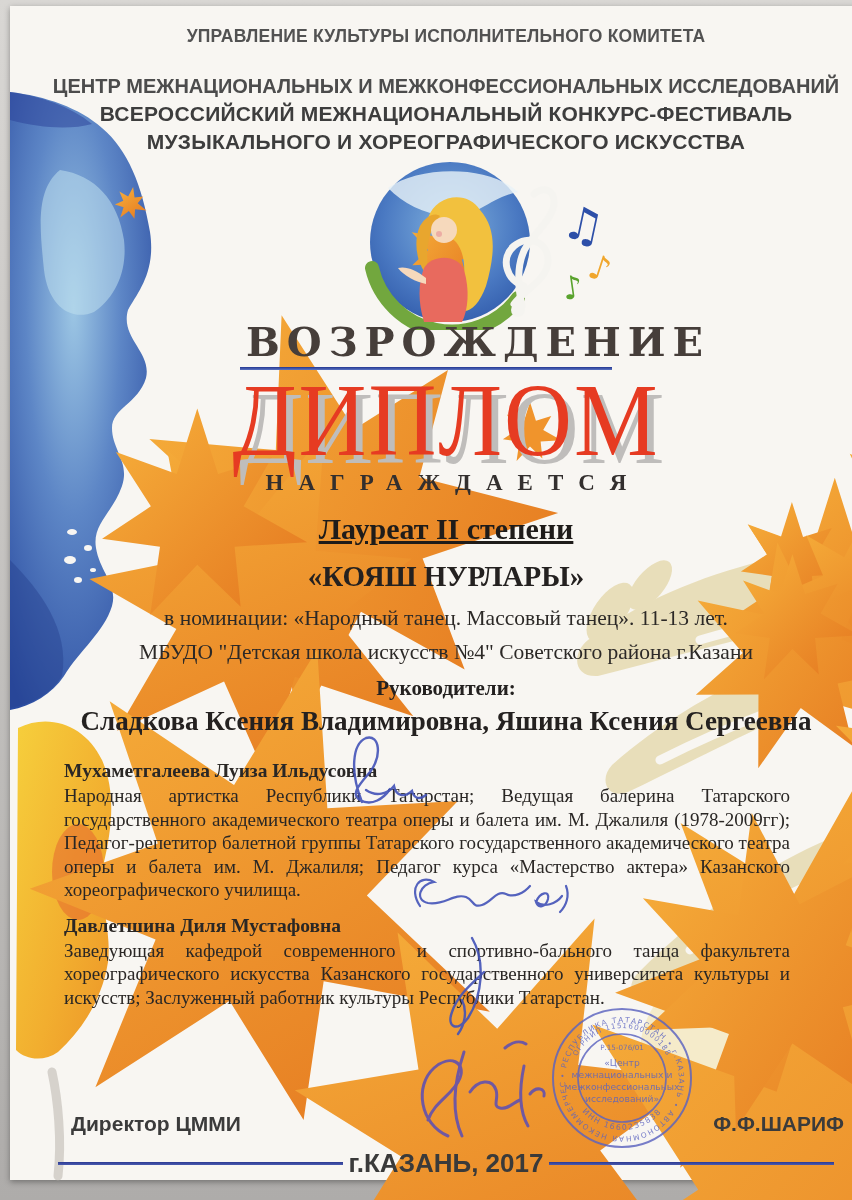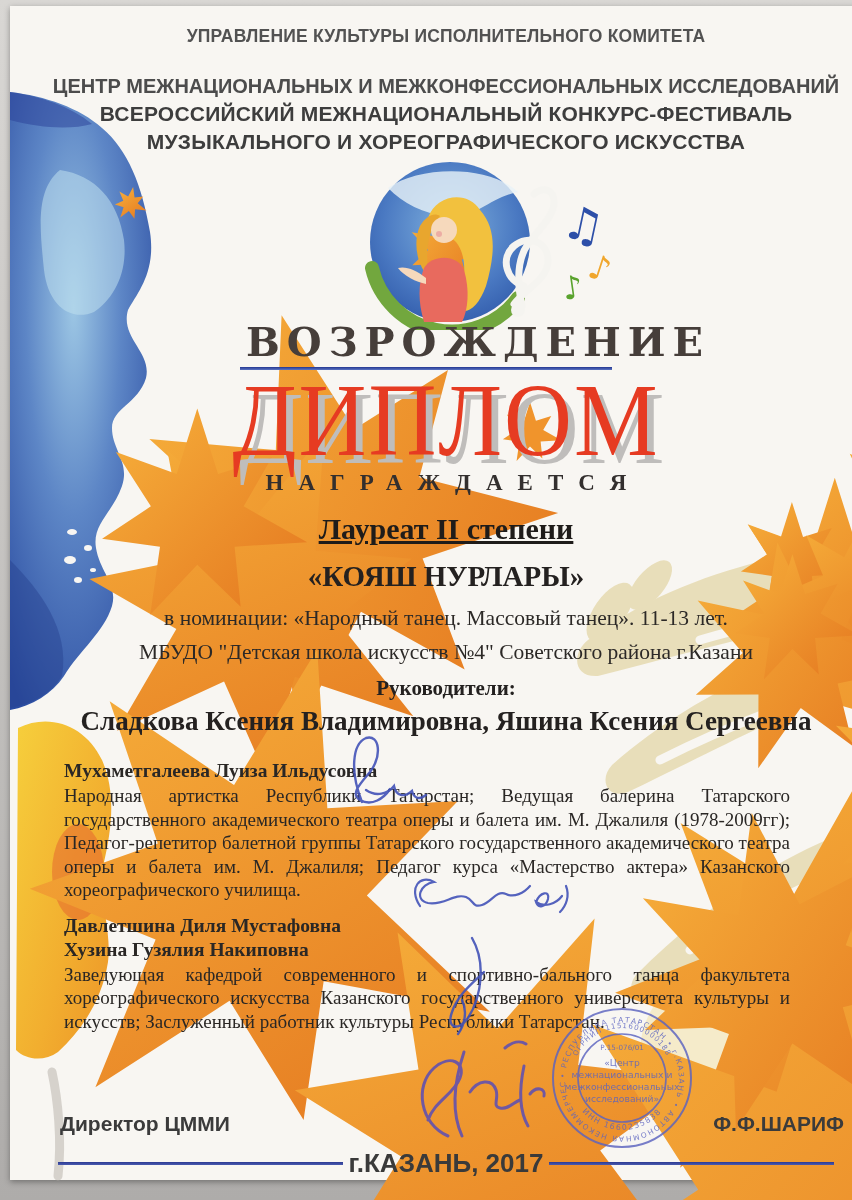--- a/index.html
+++ b/index.html
@@ -16,21 +16,21 @@
   .brand-line{position:absolute;left:240px;top:367px;width:372px;height:3px;background:linear-gradient(#24368f,#5b74c4);}
   .diploma{font-family:"Liberation Serif",serif;font-size:97px;line-height:1;font-weight:400;color:#e63b22;letter-spacing:2px;text-shadow:7px 7px 0 #bfbdbb;transform:scale(.97,1.08);transform-origin:center top;}
   .awarded{font-family:"Liberation Serif",serif;font-size:23px;font-weight:700;color:#332f2e;letter-spacing:15px;text-indent:15px;text-align:center;}
   .laureate{font-family:"Liberation Serif",serif;font-size:30px;font-weight:700;color:#1f1c1a;text-decoration:underline;}
   .collective{font-family:"Liberation Serif",serif;font-size:29px;font-weight:700;color:#242120;}
   .serifline{font-family:Liberation Serif, serif;font-size:21.5px;color:#2c2927;}
   .boldserif{font-family:"Liberation Serif",serif;font-size:21px;font-weight:700;color:#242120;}
   .jury{position:absolute;left:64px;top:760px;width:726px;font-family:"Liberation Serif",serif;color:#2a2725;}
   .jury .name{font-size:19.5px;font-weight:700;margin:0 0 2px 0;}
   .jury .bio{font-size:19px;line-height:23.5px;text-align:justify;margin:0 0 13px 0;}
-  .dir-label{position:absolute;left:60px;top:1112px;font-size:21px;font-weight:800;color:#3b3b3b;margin:0;}
+  .dir-label{position:absolute;left:71px;top:1112px;font-size:21px;font-weight:800;color:#3b3b3b;margin:0;}
   .dir-name{position:absolute;right:48px;top:1112px;font-size:21px;font-weight:800;color:#3b3b3b;margin:0;}
   .cityrow{position:absolute;left:58px;right:58px;top:1148px;display:flex;align-items:center;gap:6px;}
   .cityrow .rule{flex:1;height:3px;background:linear-gradient(#2c3a92,#4a5bb0);}
   .cityrow .city{font-size:26px;font-weight:800;color:#3a3a3a;white-space:nowrap;}
 </style>
 </head>
 <body>
 
 <div class="page">
   <div class="paper"></div>
@@ -174,21 +174,20 @@
 
     <div class="jury">
       <div>
         <p class="name">Мухаметгалеева Луиза Ильдусовна</p>
         <p class="bio">Народная артистка Республики Татарстан; Ведущая балерина Татарского государственного академического театра оперы и балета им. М. Джалиля (1978-2009гг); Педагог-репетитор балетной группы Татарского государственного академического театра оперы и балета им. М. Джалиля; Педагог курса «Мастерство актера» Казанского хореографического училища.</p>
       </div>
       <div>
         <p class="name">Давлетшина Диля Мустафовна</p>
       </div>
       <div>
-        <p class="name">Хузина Гузялия Накиповна</p>
         <p class="bio">Заведующая кафедрой современного и спортивно-бального танца факультета хореографического искусства Казанского государственного университета культуры и искусств; Заслуженный работник культуры Республики Татарстан.</p>
       </div>
     </div>
 
     <p class="dir-label">Директор ЦММИ</p>
     <p class="dir-name">Ф.Ф.ШАРИФ</p>
 
     <div class="cityrow">
       <div class="rule"></div>
       <span class="city">г.КАЗАНЬ, 2017</span>

